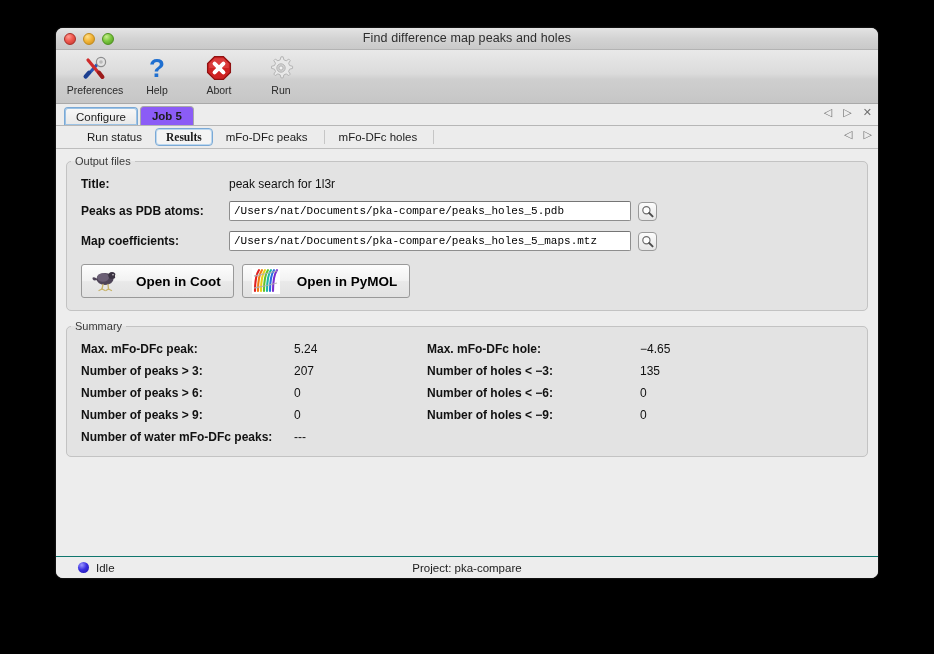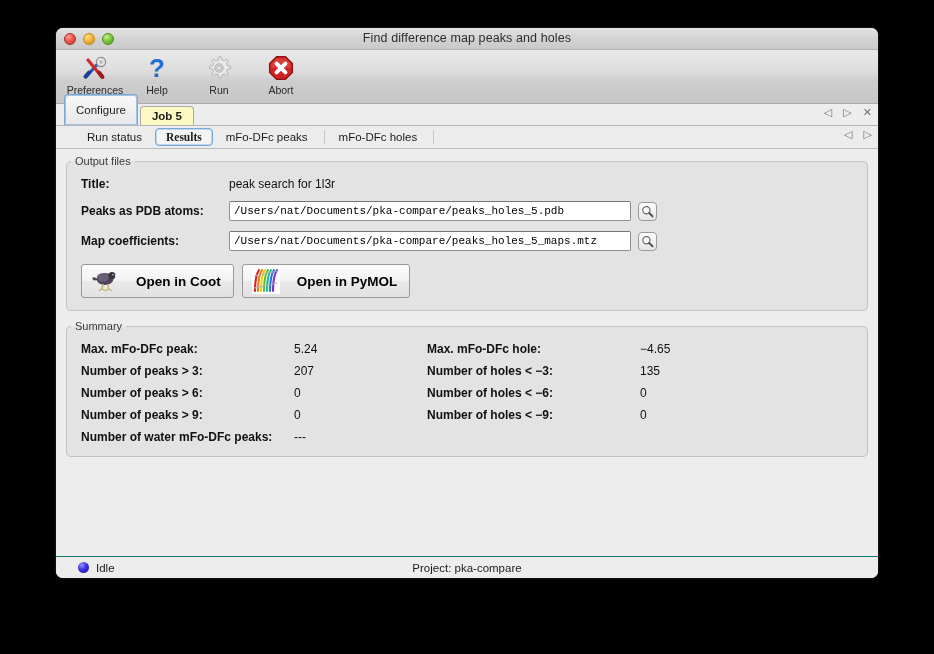--- a/index.html
+++ b/index.html
@@ -71,38 +71,38 @@
   .tabstrip-outer {
     position: relative;
     height: 22px;
     background: #ededed;
     border-bottom: 1px solid #b6b6b6;
     display: flex; align-items: flex-end;
     padding-left: 8px;
     flex: 0 0 auto;
   }
   .otab {
-    height: 31px;
+    height: 18px;
     padding: 0 11px;
     display:flex; align-items:center;
     font-size: 11.5px;
     color: #1c1c1c;
     border: 1px solid #a9a9a9;
     border-bottom: none;
     border-radius: 4px 4px 0 0;
     background: linear-gradient(to bottom,#f6f6f6,#e2e2e2);
     margin-right: 2px;
   }
   .otab.focusring {
     border-color: #7aa9d6;
     box-shadow: 0 0 0 1px #9cc2e4 inset;
     background: linear-gradient(to bottom,#f8f8f8,#e8e8e8);
   }
   .otab.active {
-    background: #fef9c3;
+    background: #8b5cf6;
     font-weight: bold;
     height: 19px;
     border-color: #a9a9a9;
   }
   .strip-nav {
     position: absolute; right: 6px; top: 3px;
     display: flex; gap: 11px; align-items: center;
   }
   .nav-gl { font-size: 11px; color: #6e6e6e; line-height: 1; }
 
@@ -277,42 +277,42 @@
           <svg width="24" height="26" viewBox="0 0 24 26">
             <text x="12" y="22" text-anchor="middle" font-family="Liberation Sans, sans-serif" font-size="26" font-weight="bold" fill="#1f6fd0">?</text>
           </svg>
         </div>
         <div class="lbl">Help</div>
       </div>
 
       <div class="tbtn">
         <div class="ic">
           <svg width="26" height="26" viewBox="0 0 26 26">
-            <g fill="#e8e8e8" stroke="#b4b4b4" stroke-width="1">
-              <path d="M13 1.8 l2.1 0 0.8 3.0 2.3 1.0 2.6-1.7 1.5 1.5 -1.7 2.6 1.0 2.3 3.0 0.8 0 2.1 -3.0 0.8 -1.0 2.3 1.7 2.6 -1.5 1.5 -2.6-1.7 -2.3 1.0 -0.8 3.0 -2.1 0 -0.8-3.0 -2.3-1.0 -2.6 1.7 -1.5-1.5 1.7-2.6 -1.0-2.3 -3.0-0.8 0-2.1 3.0-0.8 1.0-2.3 -1.7-2.6 1.5-1.5 2.6 1.7 2.3-1.0 z"></path>
-              <circle cx="13" cy="13" r="4.2" fill="#d3d3d3"></circle>
-              <circle cx="13" cy="13" r="2.1" fill="#f2f2f2"></circle>
-            </g>
-          </svg>
-        </div>
-        <div class="lbl">Run</div>
-      </div>
-
-      <div class="tbtn">
-        <div class="ic">
-          <svg width="26" height="26" viewBox="0 0 26 26">
             <polygon points="8.6,1.6 17.4,1.6 24.4,8.6 24.4,17.4 17.4,24.4 8.6,24.4 1.6,17.4 1.6,8.6" fill="#cf2222" stroke="#8f1212" stroke-width="1.3"></polygon>
             <polygon points="8.6,3.2 17.4,3.2 22.8,8.6 22.8,13 3.2,13 3.2,8.6" fill="#e45252" opacity="0.55"></polygon>
             <g stroke="#ffffff" stroke-width="4" stroke-linecap="round">
               <line x1="8.6" y1="8.6" x2="17.4" y2="17.4"></line>
               <line x1="17.4" y1="8.6" x2="8.6" y2="17.4"></line>
             </g>
           </svg>
         </div>
         <div class="lbl">Abort</div>
+      </div>
+
+      <div class="tbtn">
+        <div class="ic">
+          <svg width="26" height="26" viewBox="0 0 26 26">
+            <g fill="#e8e8e8" stroke="#b4b4b4" stroke-width="1">
+              <path d="M13 1.8 l2.1 0 0.8 3.0 2.3 1.0 2.6-1.7 1.5 1.5 -1.7 2.6 1.0 2.3 3.0 0.8 0 2.1 -3.0 0.8 -1.0 2.3 1.7 2.6 -1.5 1.5 -2.6-1.7 -2.3 1.0 -0.8 3.0 -2.1 0 -0.8-3.0 -2.3-1.0 -2.6 1.7 -1.5-1.5 1.7-2.6 -1.0-2.3 -3.0-0.8 0-2.1 3.0-0.8 1.0-2.3 -1.7-2.6 1.5-1.5 2.6 1.7 2.3-1.0 z"></path>
+              <circle cx="13" cy="13" r="4.2" fill="#d3d3d3"></circle>
+              <circle cx="13" cy="13" r="2.1" fill="#f2f2f2"></circle>
+            </g>
+          </svg>
+        </div>
+        <div class="lbl">Run</div>
       </div>
     </div>
 
     <div class="tabstrip-outer">
       <div class="otab focusring">
         <span>Configure</span>
       </div>
       <div class="otab active">
         <span>Job 5</span>
       </div>

